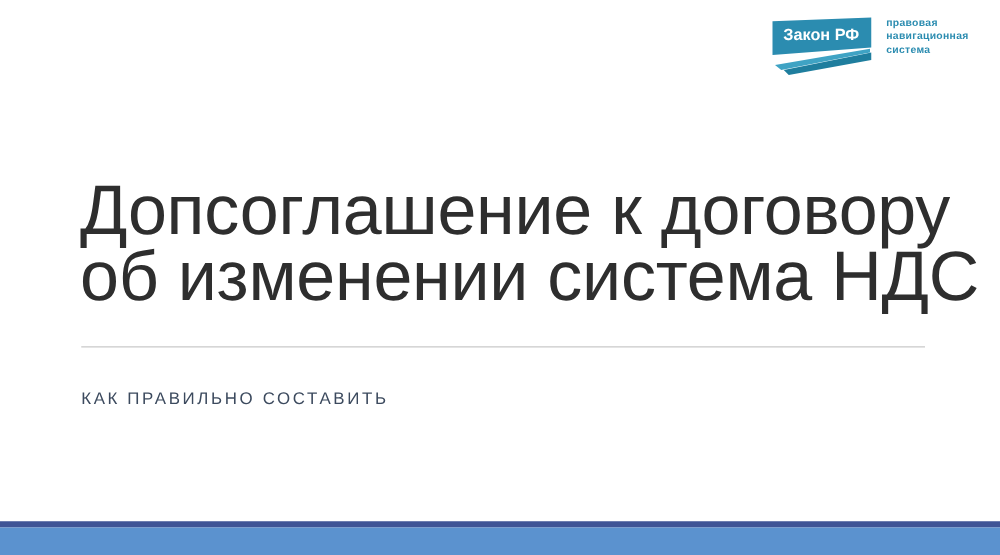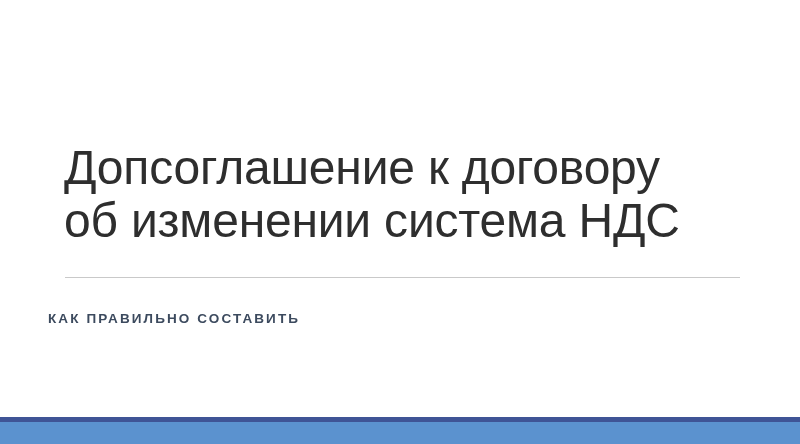--- a/index.html
+++ b/index.html
@@ -48,46 +48,46 @@
   }
   .logo-tagline div { white-space: nowrap; }
 
   
   .title {
     position: absolute;
     left: 64px;
     top: 141px;
     width: 690px;
     color: #2e2e2e;
-    font-size: 48px;
+    font-size: 56px;
     line-height: 53px;
     font-weight: 300;
     letter-spacing: -0.2px;
   }
   .title-line { white-space: nowrap; }
 
   
   .divider {
     position: absolute;
     left: 65px;
     top: 277px;
     width: 675px;
     height: 1px;
     background: #c9c9c9;
   }
 
   
   .subtitle {
     position: absolute;
-    left: 48px;
+    left: 65px;
     top: 311px;
     color: #3c4a5e;
     font-size: 13.5px;
     letter-spacing: 2.1px;
-    font-weight: 700;
+    font-weight: 400;
     white-space: nowrap;
   }
 
   
   .bar-navy {
     position: absolute;
     left: 0;
     top: 417px;
     width: 800px;
     height: 5px;
@@ -100,20 +100,41 @@
     width: 800px;
     height: 22px;
     background: #5b92cf;
   }
 </style>
 </head>
 <body>
 
 <div class="slide">
 
+  <div class="logo">
+
+    <div class="logo-mark">
+      <svg width="84" height="50" viewBox="0 0 84 50" xmlns="http://www.w3.org/2000/svg">
+
+        <polygon points="1,6 80,3 80,27 1,33" fill="#2b8cb0"></polygon>
+
+        <polygon points="10,45 80,31 80,37 14,49" fill="#1f7e9e"></polygon>
+
+        <polygon points="3,41 79,28 79,31 8,45" fill="#3fa3c4"></polygon>
+        <text x="40" y="21" fill="#ffffff" font-family="Liberation Sans, sans-serif" font-size="13" font-weight="bold" text-anchor="middle">Закон РФ</text>
+      </svg>
+    </div>
+
+    <div class="logo-tagline">
+      <div>правовая</div>
+      <div>навигационная</div>
+      <div>система</div>
+    </div>
+
+  </div>
 
   <div class="title">
     <div class="title-line">Допсоглашение к договору</div>
     <div class="title-line">об изменении система НДС</div>
   </div>
 
   <div class="divider"></div>
 
   <div class="subtitle">КАК ПРАВИЛЬНО СОСТАВИТЬ</div>
 

